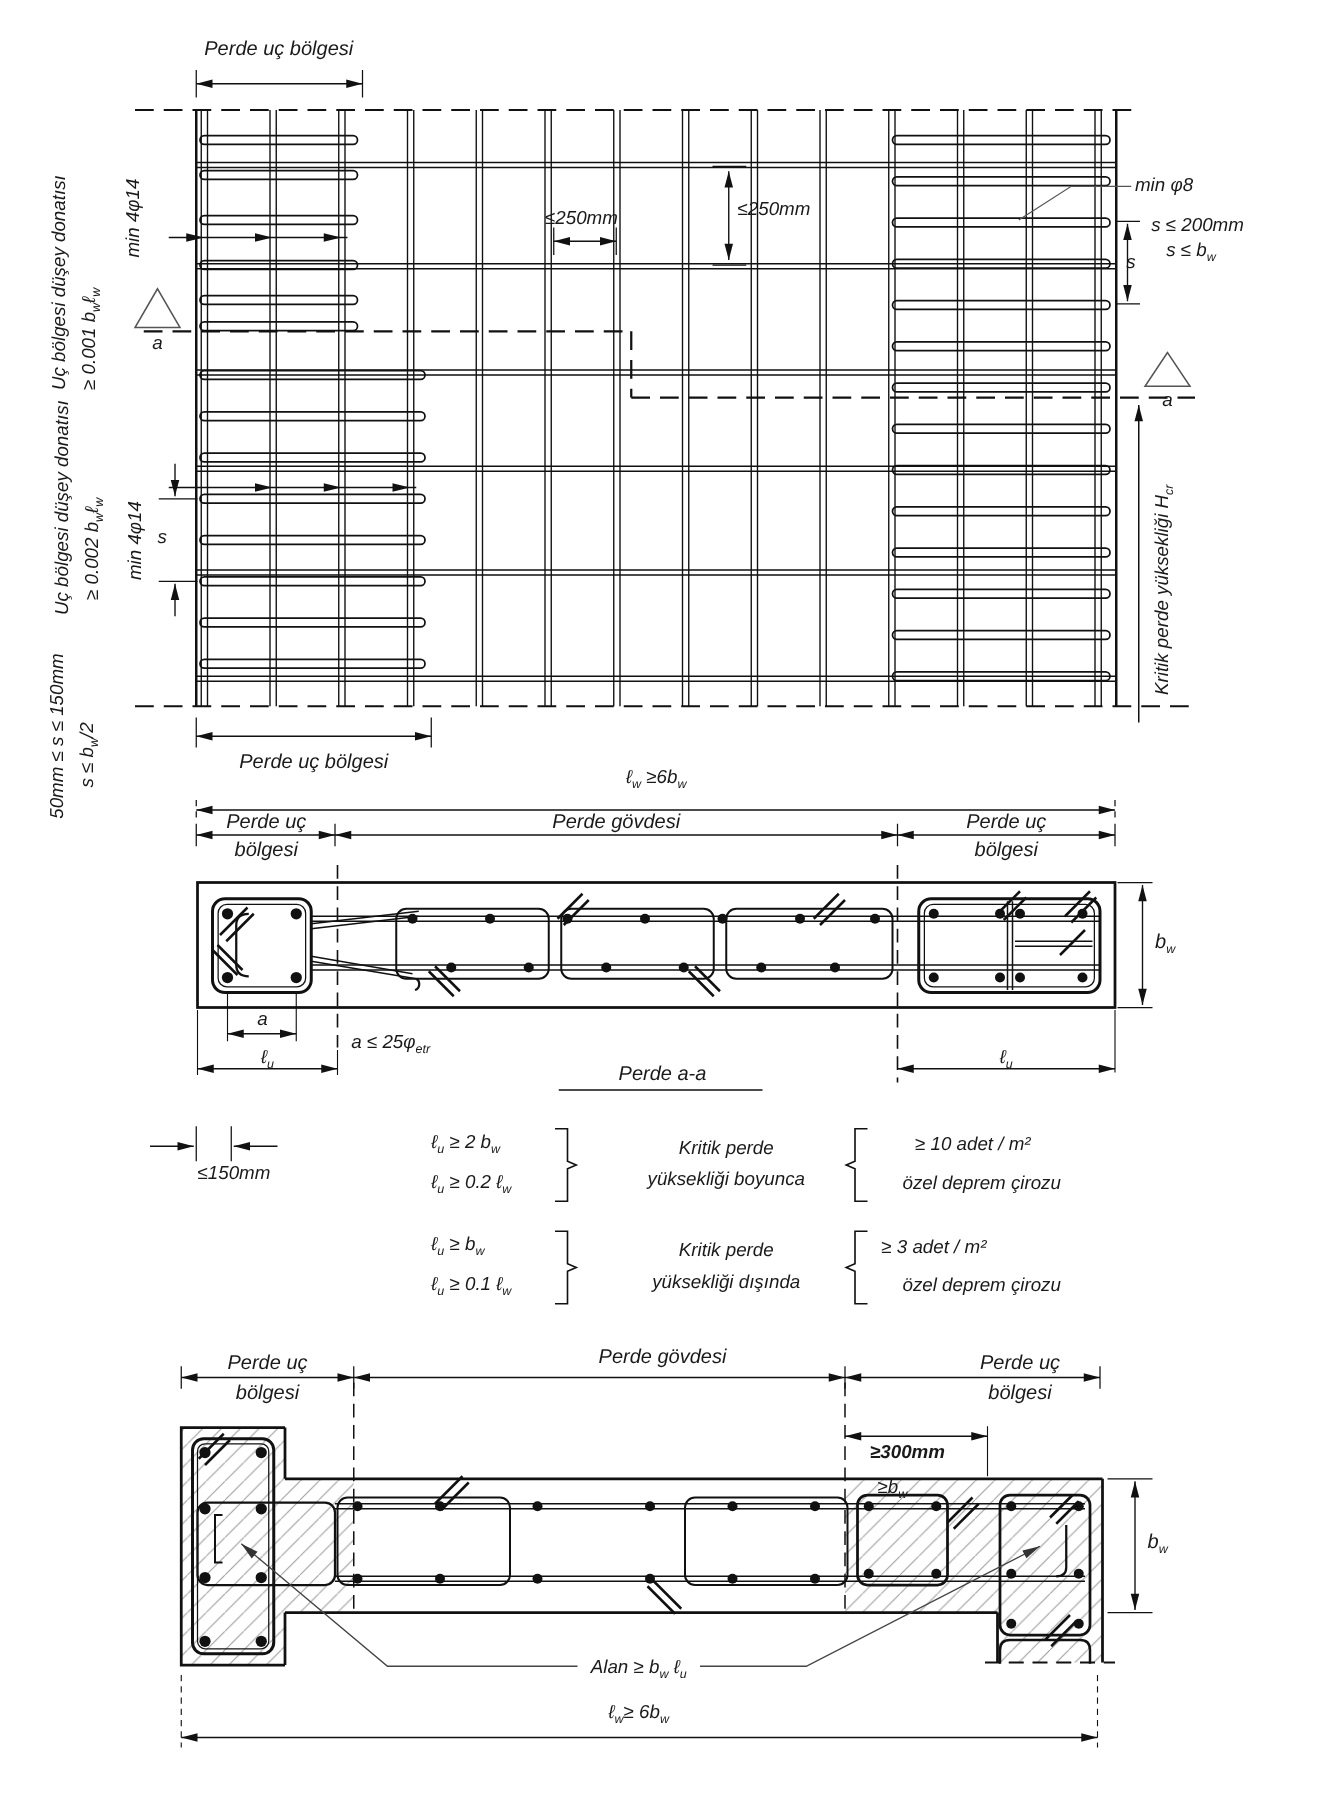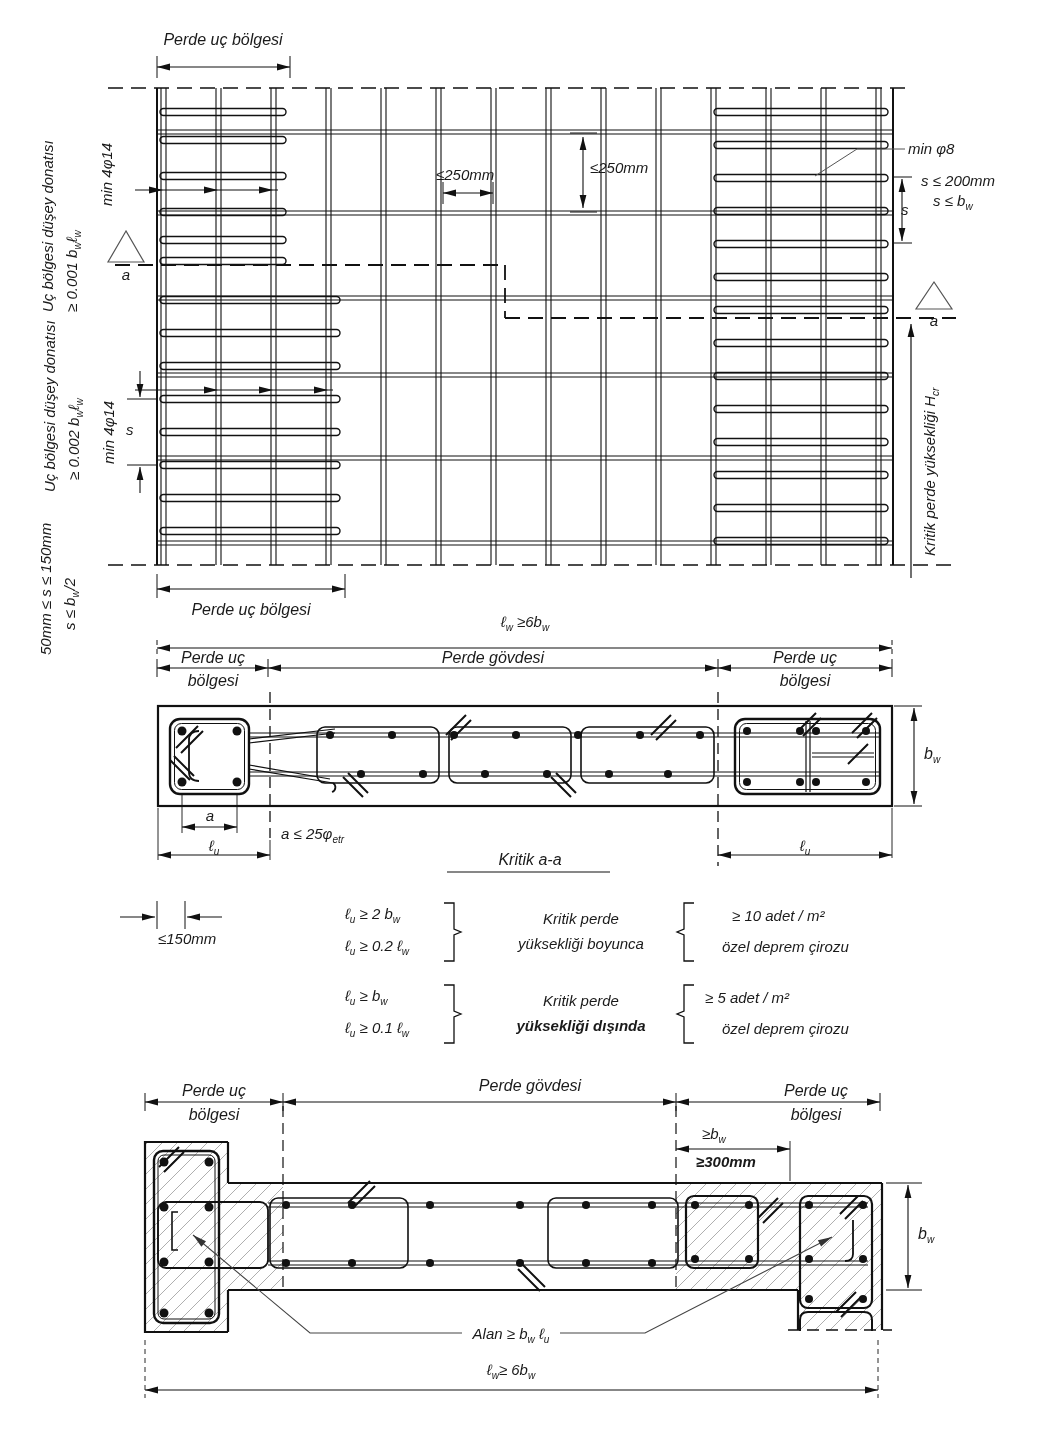--- a/index.html
+++ b/index.html
@@ -322,40 +322,40 @@
 <div class="lbl big c" style="left:165px;top:648px;width:96px;">Perde uç</div>
 <div class="lbl big c" style="left:165px;top:671px;width:96px;">bölgesi</div>
 <div class="lbl big c" style="left:430px;top:648px;width:126px;">Perde gövdesi</div>
 <div class="lbl big c" style="left:757px;top:648px;width:96px;">Perde uç</div>
 <div class="lbl big c" style="left:757px;top:671px;width:96px;">bölgesi</div>
 <div class="lbl big" style="left:924px;top:744px;">b<sub>w</sub></div>
 <div class="lbl c" style="left:200px;top:806px;width:20px;">a</div>
 <div class="lbl" style="left:281px;top:824px;">a ≤ 25φ<sub>etr</sub></div>
 <div class="lbl c" style="left:194px;top:836px;width:40px;">ℓ<sub>u</sub></div>
 <div class="lbl c" style="left:785px;top:836px;width:40px;">ℓ<sub>u</sub></div>
-<div class="lbl big c" style="left:460px;top:850px;width:140px;">Kritik a-a</div>
+<div class="lbl big c" style="left:460px;top:850px;width:140px;">Perde a-a</div>
 <div class="lbl" style="left:158px;top:929px;text-align:right;">≤150mm</div>
 
 <div class="lbl" style="left:345px;top:904px;">ℓ<sub>u</sub> ≥ 2 b<sub>w</sub></div>
 <div class="lbl" style="left:345px;top:936px;">ℓ<sub>u</sub> ≥ 0.2 ℓ<sub>w</sub></div>
 <div class="lbl c" style="left:505px;top:909px;width:152px;">Kritik perde</div>
 <div class="lbl c" style="left:505px;top:934px;width:152px;">yüksekliği boyunca</div>
 <div class="lbl" style="left:705px;top:906px;margin-left:27px;">≥ 10 adet / m²</div>
 <div class="lbl" style="left:722px;top:937px;">özel deprem çirozu</div>
 <div class="lbl" style="left:345px;top:986px;">ℓ<sub>u</sub> ≥ b<sub>w</sub></div>
 <div class="lbl" style="left:345px;top:1018px;">ℓ<sub>u</sub> ≥ 0.1 ℓ<sub>w</sub></div>
 <div class="lbl c" style="left:505px;top:991px;width:152px;">Kritik perde</div>
-<div class="lbl c" style="left:505px;top:1016px;width:152px;font-weight:bold;">yüksekliği dışında</div>
-<div class="lbl" style="left:705px;top:988px;">≥ 5 adet / m²</div>
+<div class="lbl c" style="left:505px;top:1016px;width:152px;">yüksekliği dışında</div>
+<div class="lbl" style="left:705px;top:988px;">≥ 3 adet / m²</div>
 <div class="lbl" style="left:722px;top:1019px;">özel deprem çirozu</div>
 
 <div class="lbl big c" style="left:166px;top:1081px;width:96px;">Perde uç</div>
 <div class="lbl big c" style="left:166px;top:1105px;width:96px;">bölgesi</div>
 <div class="lbl big c" style="left:467px;top:1076px;width:126px;">Perde gövdesi</div>
 <div class="lbl big c" style="left:768px;top:1081px;width:96px;">Perde uç</div>
 <div class="lbl big c" style="left:768px;top:1105px;width:96px;">bölgesi</div>
-<div class="lbl" style="left:702px;top:1124px;text-align:center;">≥b<sub>w</sub></div>
+<div class="lbl" style="left:702px;top:1180px;text-align:center;">≥b<sub>w</sub></div>
 <div class="lbl" style="left:696px;top:1152px;font-weight:bold;">≥300mm</div>
 <div class="lbl big" style="left:918px;top:1224px;">b<sub>w</sub></div>
 <div class="lbl c" style="left:455px;top:1324px;width:112px;">Alan ≥ b<sub>w</sub> ℓ<sub>u</sub></div>
 <div class="lbl c" style="left:455px;top:1360px;width:112px;">ℓ<sub>w</sub>≥ 6b<sub>w</sub></div>
 
 </div>
 
 </body></html>

